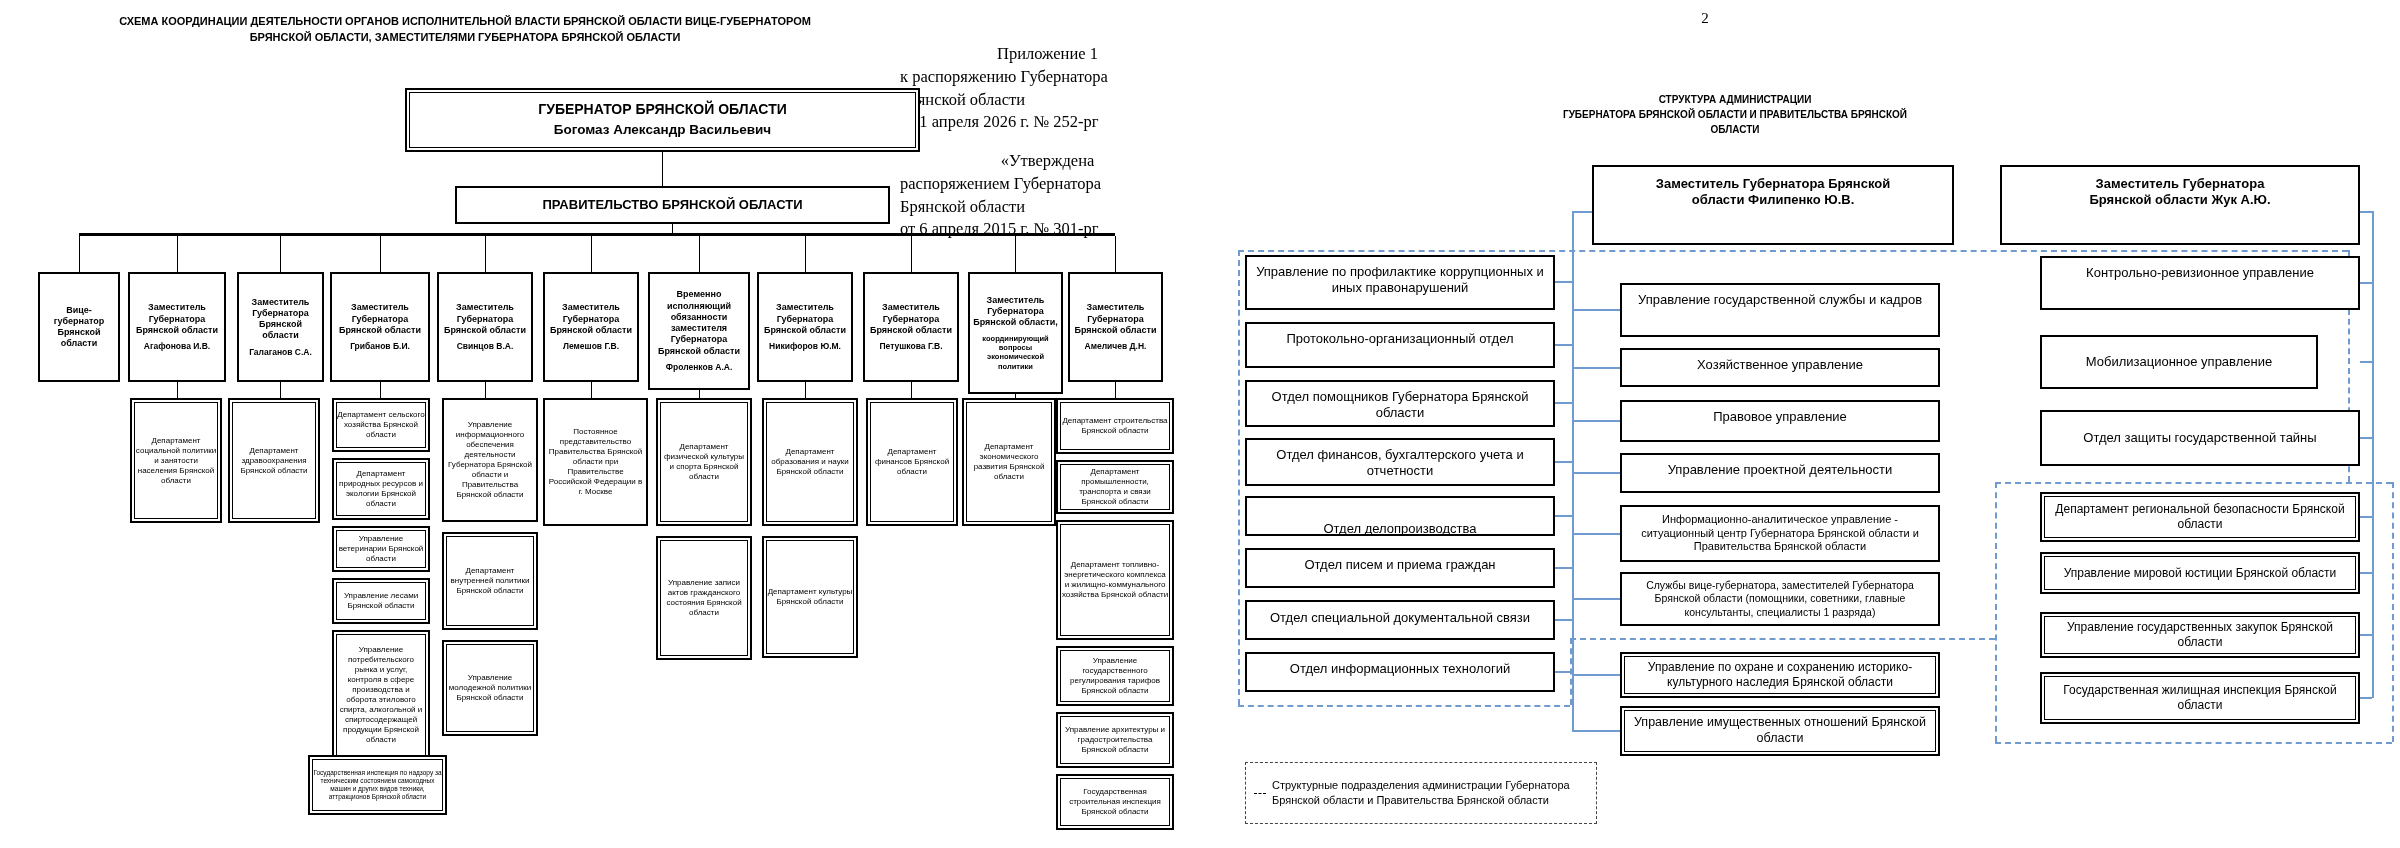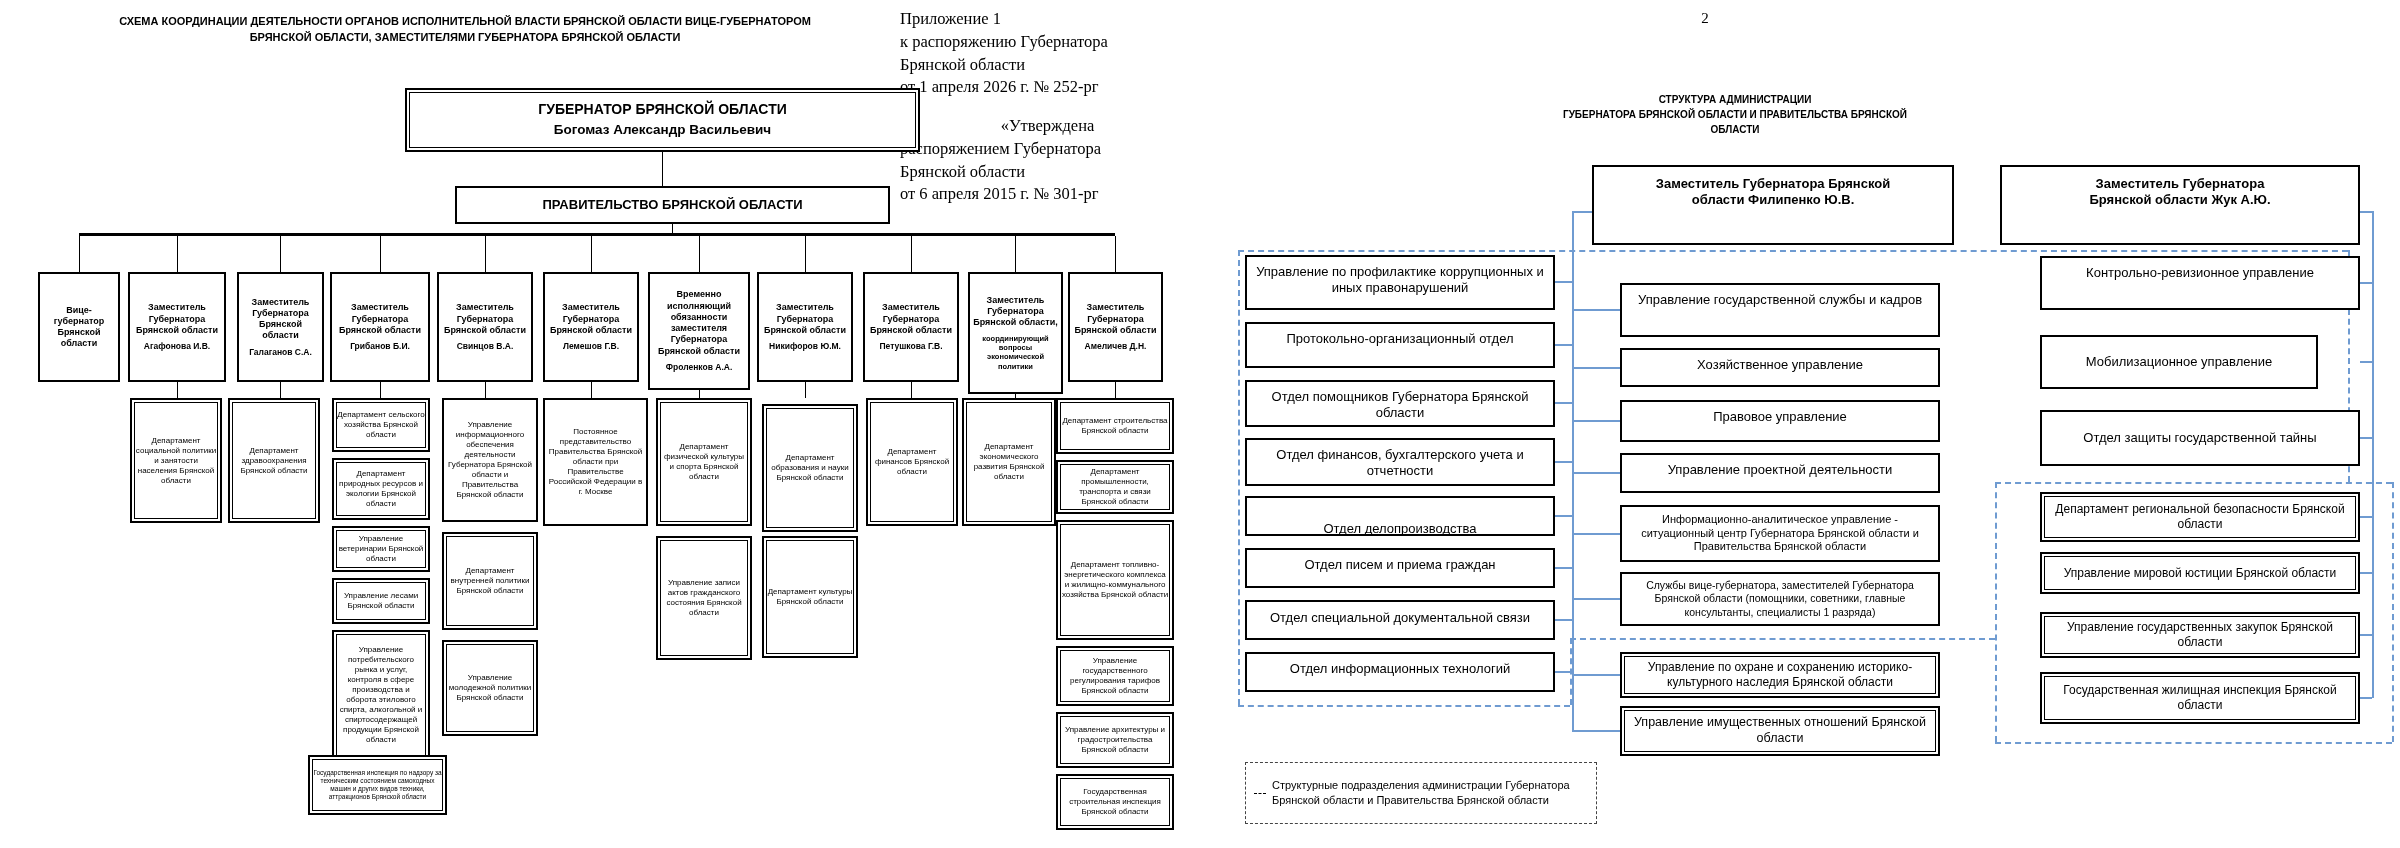--- a/index.html
+++ b/index.html
@@ -24,21 +24,21 @@
   .rbox{font-size:13px;}
 </style>
 </head>
 <body>
 
 <div id="canvas">
 
   <div class="abs" style="left:115px;top:14px;width:700px;font-weight:bold;font-size:11px;text-align:center;line-height:1.45;">СХЕМА КООРДИНАЦИИ ДЕЯТЕЛЬНОСТИ ОРГАНОВ ИСПОЛНИТЕЛЬНОЙ ВЛАСТИ БРЯНСКОЙ ОБЛАСТИ  ВИЦЕ-ГУБЕРНАТОРОМ БРЯНСКОЙ ОБЛАСТИ, ЗАМЕСТИТЕЛЯМИ ГУБЕРНАТОРА БРЯНСКОЙ ОБЛАСТИ</div>
 
   <div class="abs serif" style="left:900px;top:8px;width:295px;font-size:16.5px;line-height:1.38;">
-    <div style="">Приложение 1</div>
+    <div style="text-align:center;margin-top:35px;">Приложение 1</div>
     <div>к распоряжению Губернатора</div>
     <div>Брянской области</div>
     <div>от 1 апреля 2026 г. № 252-рг</div>
     <div style="text-align:center;margin-top:16px;">«Утверждена</div>
     <div>распоряжением Губернатора</div>
     <div>Брянской области</div>
     <div>от 6 апреля 2015 г. № 301-рг</div>
   </div>
 
   <div class="box dbl" style="left:405px;top:88px;width:515px;height:64px;">
@@ -124,21 +124,21 @@
   <div class="box dbl dept" style="left:332px;top:526px;width:98px;height:46px;">Управление ветеринарии Брянской области</div>
   <div class="box dbl dept" style="left:332px;top:578px;width:98px;height:46px;">Управление лесами Брянской области</div>
   <div class="box dbl dept" style="left:332px;top:630px;width:98px;height:130px;">Управление потребительского рынка и услуг, контроля в сфере производства и оборота этилового спирта, алкогольной и спиртосодержащей продукции Брянской области</div>
   <div class="box dbl dept" style="left:308px;top:755px;width:139px;height:60px;font-size:6.5px;">Государственная инспекция по надзору за техническим состоянием самоходных машин и других видов техники, аттракционов Брянской области</div>
   <div class="box dept" style="left:442px;top:398px;width:96px;height:124px;">Управление информационного обеспечения деятельности Губернатора Брянской области и Правительства Брянской области</div>
   <div class="box dbl dept" style="left:442px;top:532px;width:96px;height:98px;">Департамент внутренней политики Брянской области</div>
   <div class="box dbl dept" style="left:442px;top:640px;width:96px;height:96px;">Управление молодежной политики Брянской области</div>
   <div class="box dept" style="left:543px;top:398px;width:105px;height:128px;">Постоянное представительство Правительства Брянской области при Правительстве Российской Федерации в г. Москве</div>
   <div class="box dbl dept" style="left:656px;top:398px;width:96px;height:128px;">Департамент физической культуры  и спорта Брянской области</div>
   <div class="box dbl dept" style="left:656px;top:536px;width:96px;height:124px;">Управление записи актов гражданского состояния Брянской области</div>
-  <div class="box dbl dept" style="left:762px;top:398px;width:96px;height:128px;margin-top:6px;">Департамент образования и науки Брянской области</div>
+  <div class="box dbl dept" style="left:762px;top:398px;width:96px;height:128px;">Департамент образования и науки Брянской области</div>
   <div class="box dbl dept" style="left:762px;top:536px;width:96px;height:122px;">Департамент культуры Брянской области</div>
   <div class="box dbl dept" style="left:866px;top:398px;width:92px;height:128px;">Департамент финансов Брянской области</div>
   <div class="box dbl dept" style="left:962px;top:398px;width:94px;height:128px;">Департамент экономического развития Брянской области</div>
   <div class="box dbl dept" style="left:1056px;top:398px;width:118px;height:56px;">Департамент строительства Брянской области</div>
   <div class="box dbl dept" style="left:1056px;top:460px;width:118px;height:54px;">Департамент промышленности, транспорта и связи Брянской области</div>
   <div class="box dbl dept" style="left:1056px;top:520px;width:118px;height:120px;">Департамент топливно-энергетического комплекса и жилищно-коммунального хозяйства Брянской области</div>
   <div class="box dbl dept" style="left:1056px;top:646px;width:118px;height:60px;">Управление государственного регулирования тарифов Брянской области</div>
   <div class="box dbl dept" style="left:1056px;top:712px;width:118px;height:56px;">Управление архитектуры и градостроительства Брянской области</div>
   <div class="box dbl dept" style="left:1056px;top:774px;width:118px;height:56px;">Государственная строительная инспекция Брянской области</div>
 

